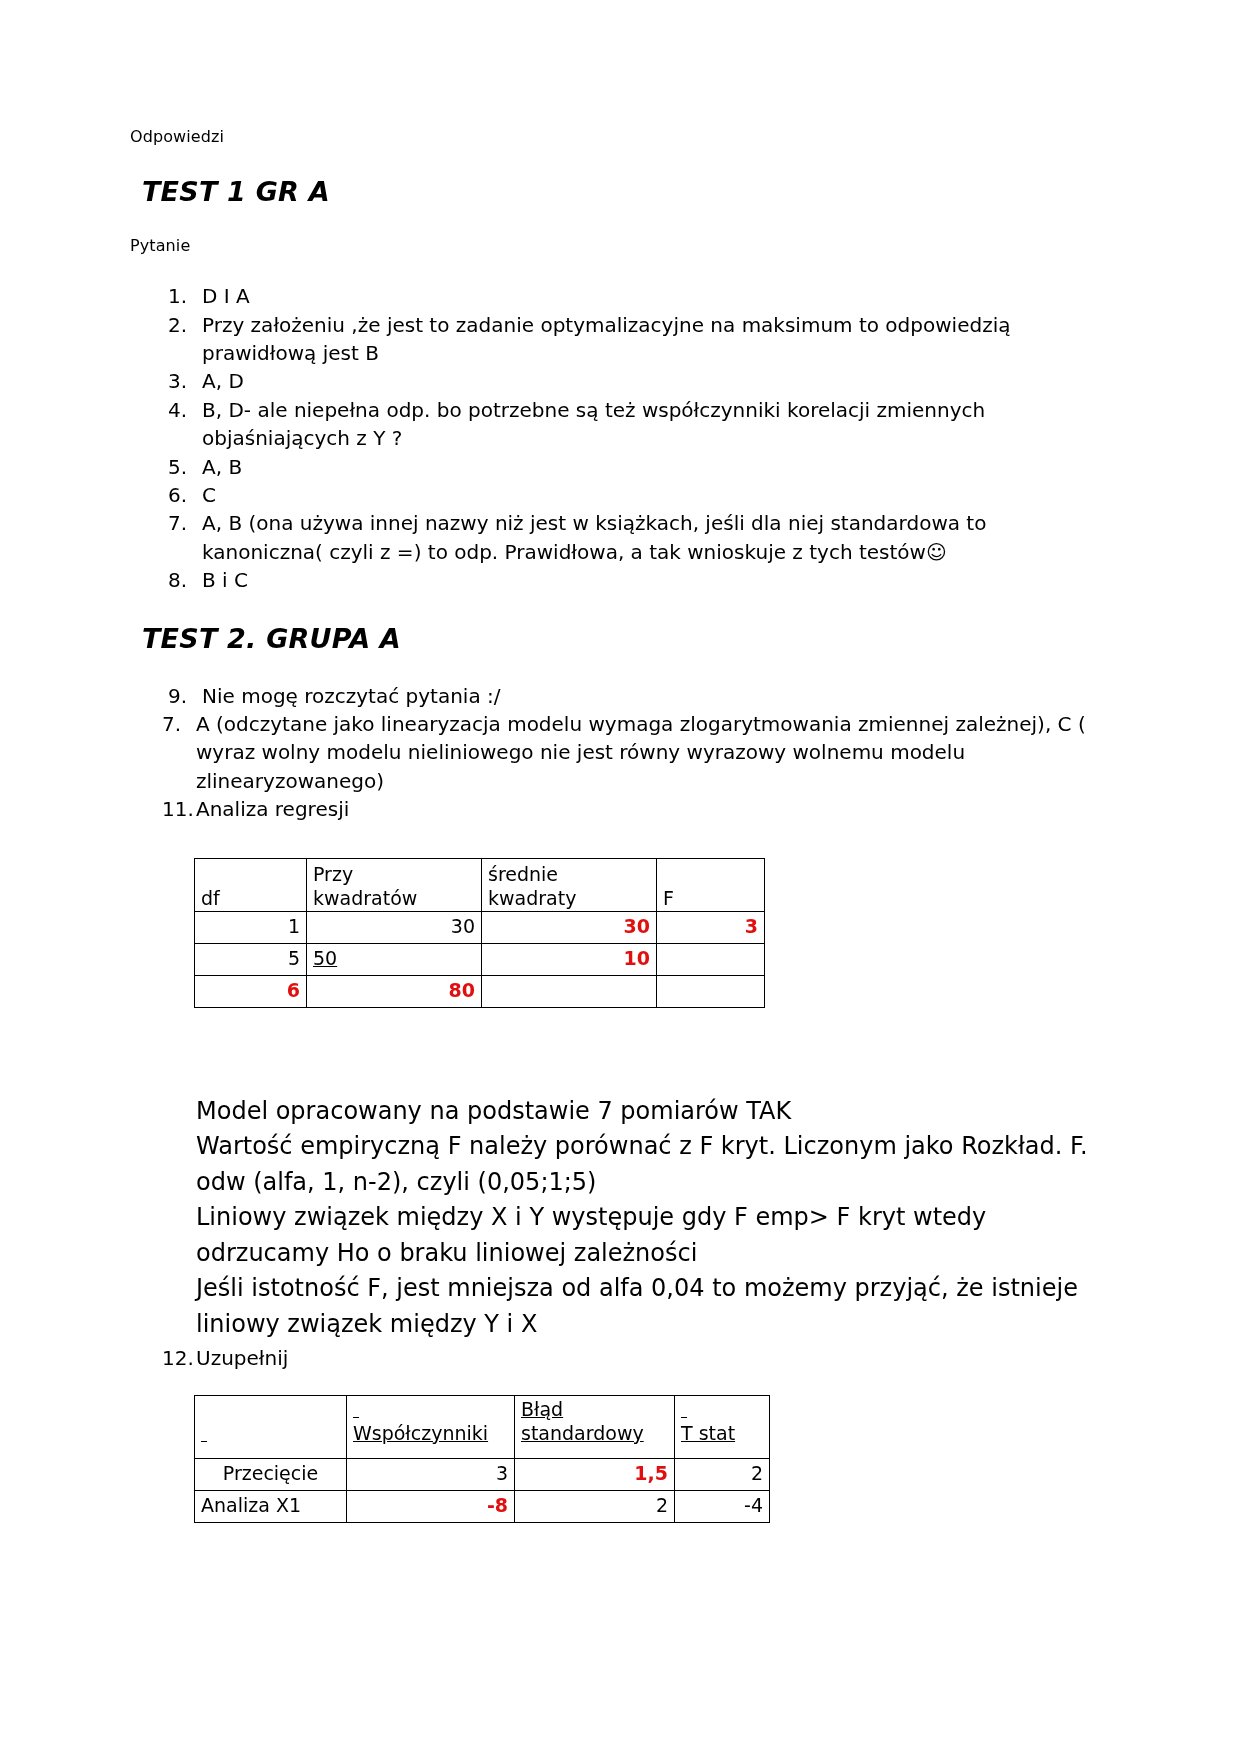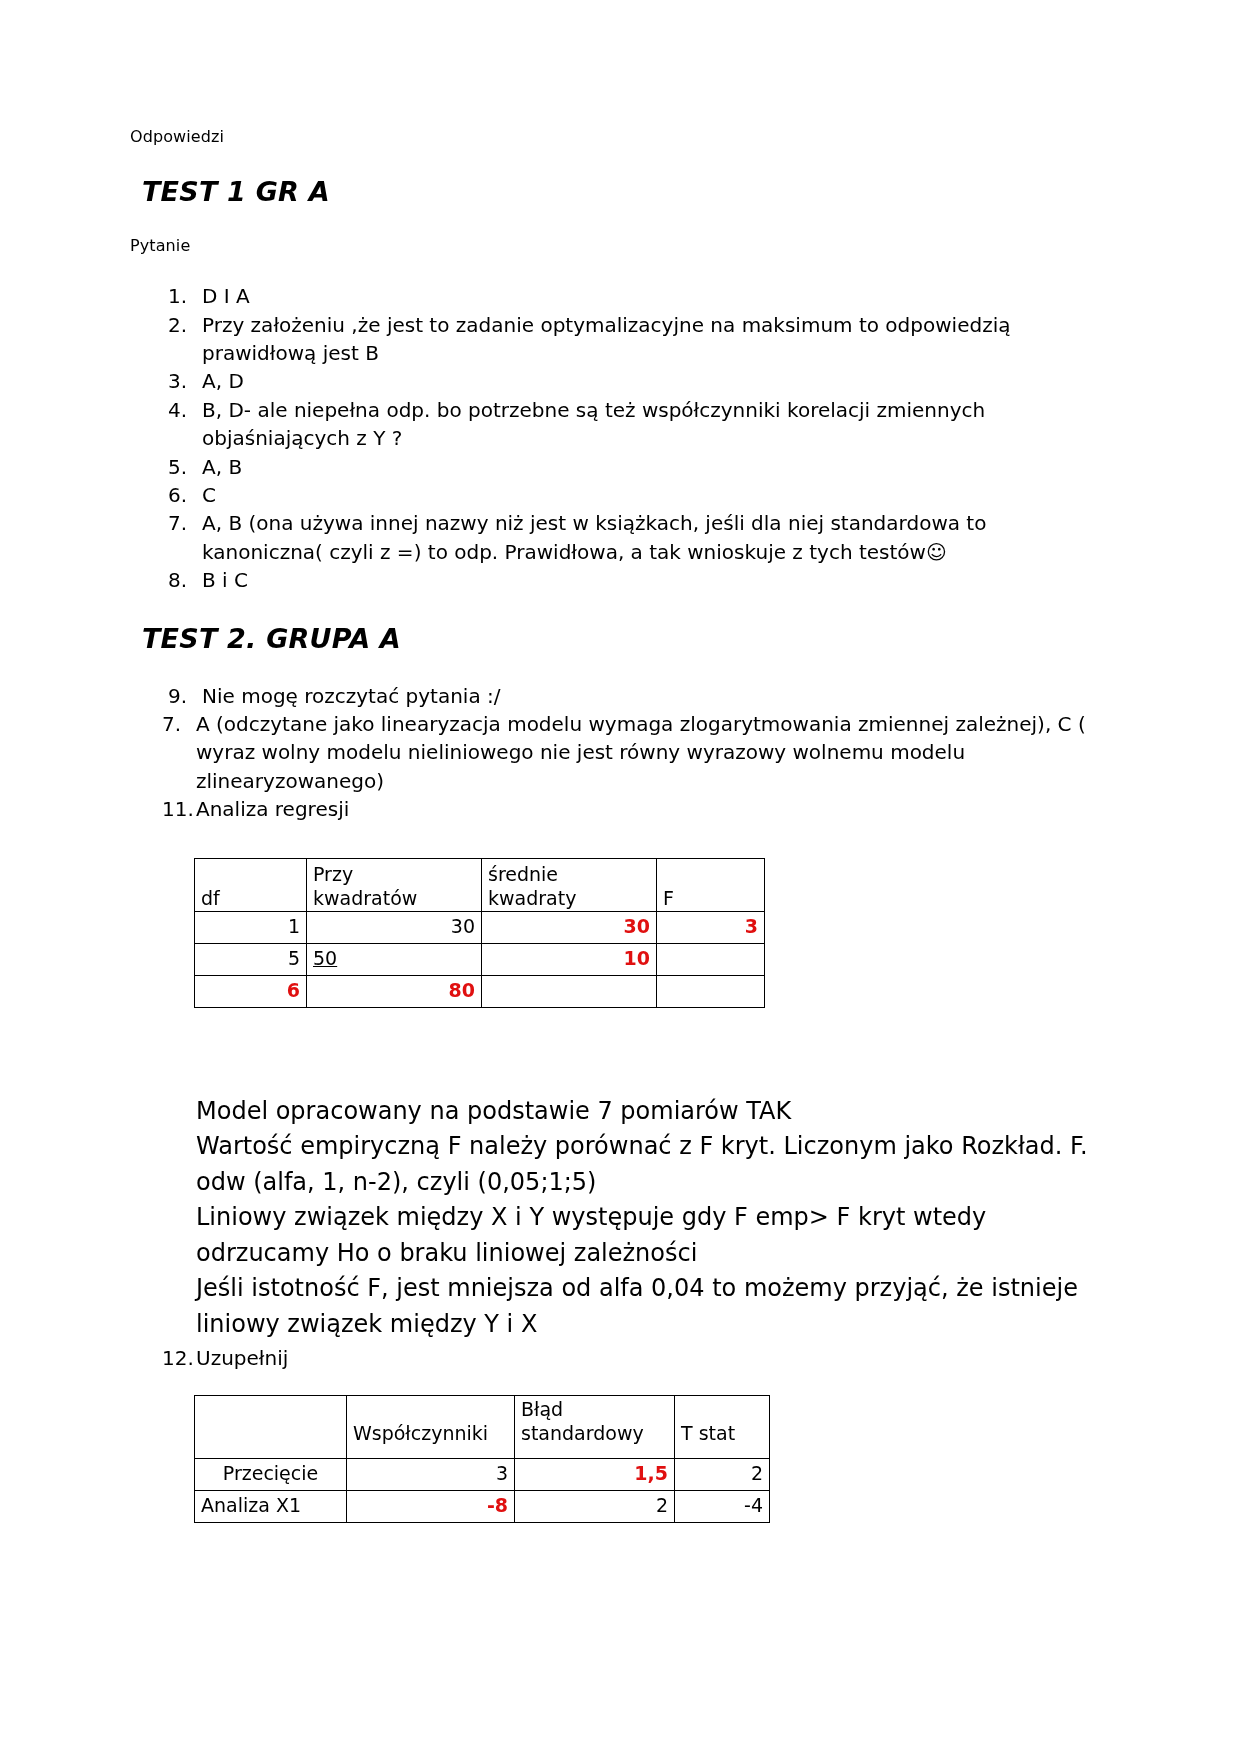--- a/index.html
+++ b/index.html
@@ -121,20 +121,21 @@
   }
   #coefficients-table col.d1 { width: 152px; }
   #coefficients-table col.d2 { width: 168px; }
   #coefficients-table col.d3 { width: 160px; }
   #coefficients-table col.d4 { width: 95px; }
   #coefficients-table tr.head td {
     height: 48px;
     vertical-align: bottom;
     padding-bottom: 12px;
     line-height: 1.25;
+    text-decoration: underline;
   }
   #coefficients-table tr.head td .hl1 {
     display: block;
     line-height: 1.25;
   }
   #coefficients-table tr.body td {
     height: 27px;
     line-height: 1.3;
   }
 

